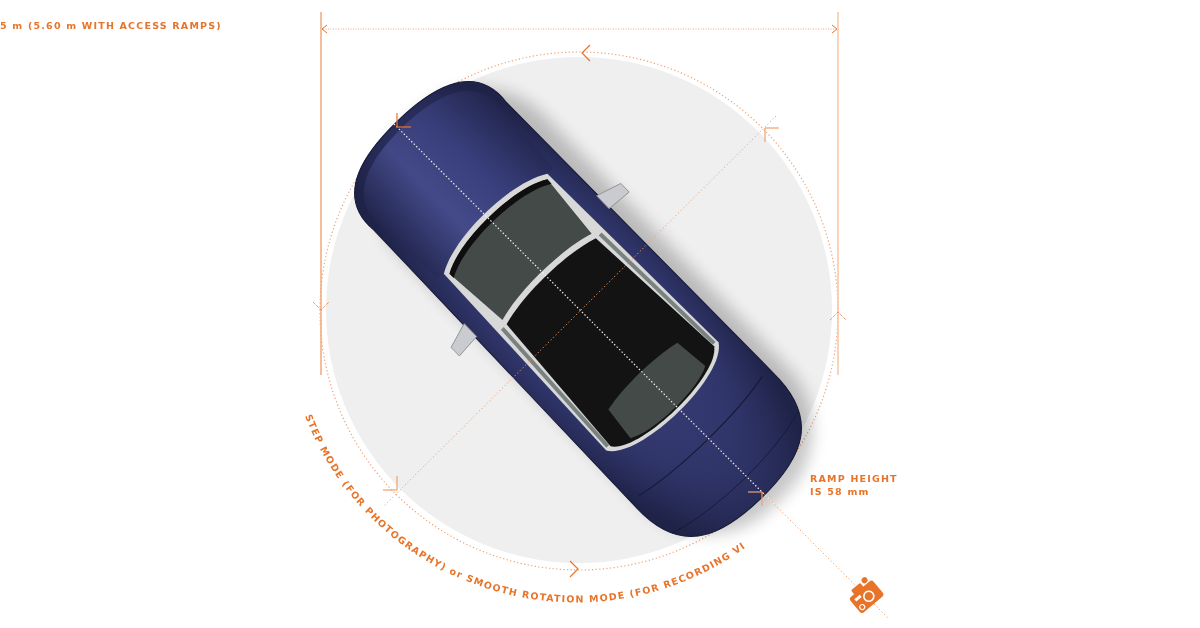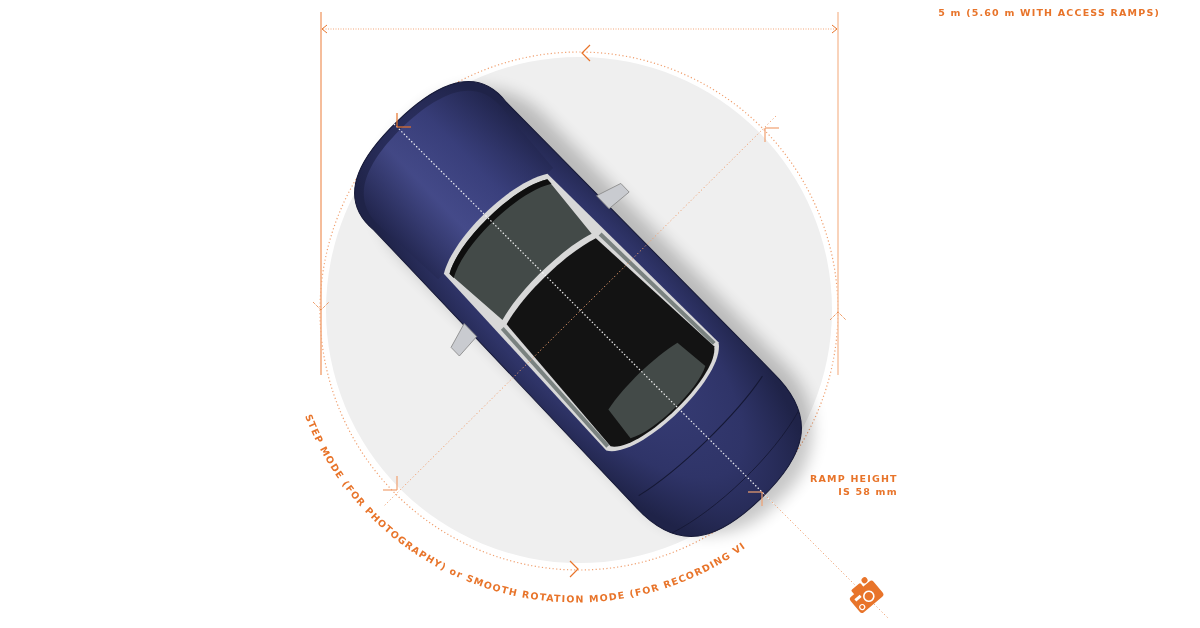--- a/index.html
+++ b/index.html
@@ -1,20 +1,20 @@
 <!DOCTYPE html>
 <html><head>
 <meta charset="utf-8">
 <style>
   html, body { margin:0; padding:0; }
   body { width:1200px; height:628px; background:#ffffff; position:relative; overflow:hidden; font-family:"DejaVu Sans", sans-serif; }
   .abs { position:absolute; }
   .label { color:#e8742a; font-weight:bold; letter-spacing:1.2px; font-size:9.5px; }
-  #top-label { left:0; width:1160px; top:7px; text-align:right; }
-  #ramp-label { left:810px; top:472px; line-height:13px;text-align:right; }
+  #top-label { left:0; width:1160px; top:20px; text-align:left; }
+  #ramp-label { left:810px; top:472px; line-height:13px; }
   svg { position:absolute; left:0; top:0; }
 </style>
 </head>
 <body>
 
 <svg width="1200" height="628" viewBox="0 0 1200 628">
   <defs>
     <radialGradient id="bodyGrad" cx="50%" cy="50%" r="60%">
       <stop offset="0%" stop-color="#3d4380"></stop>
       <stop offset="70%" stop-color="#2f3468"></stop>

